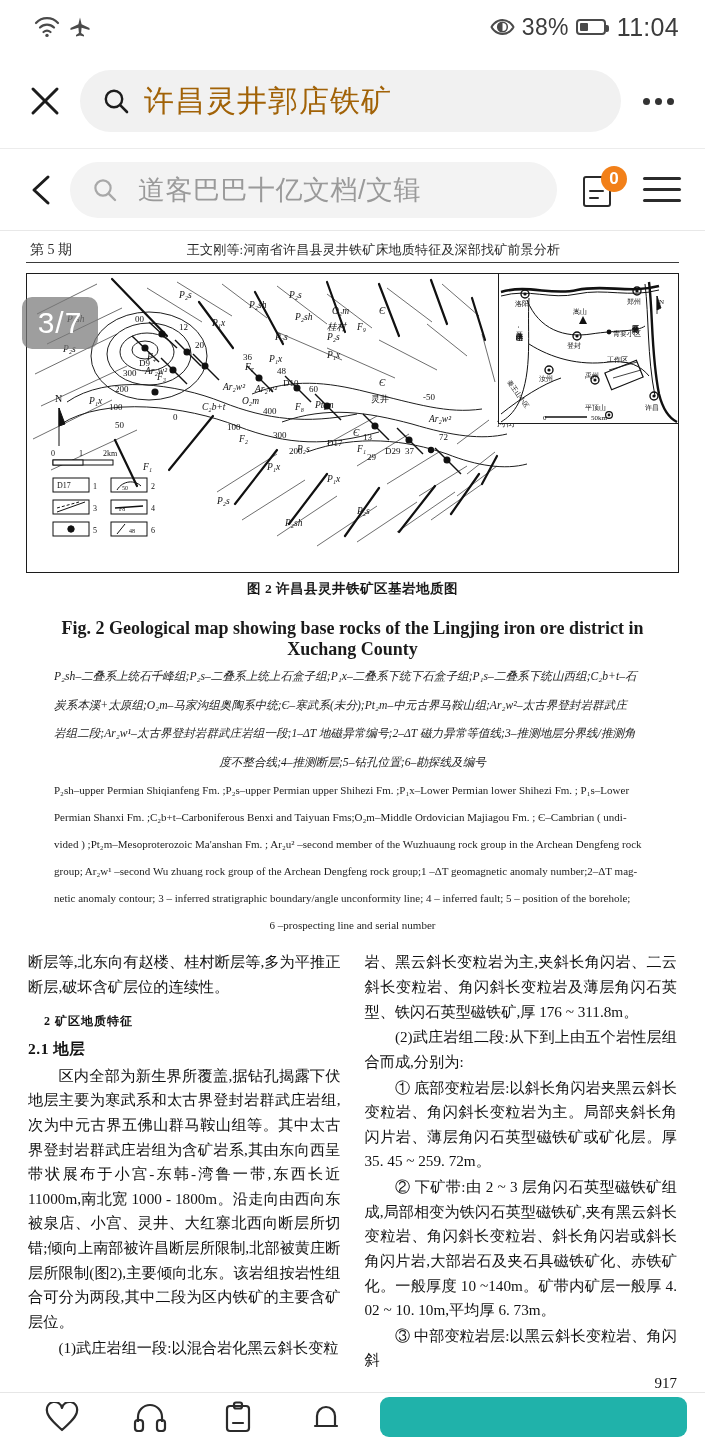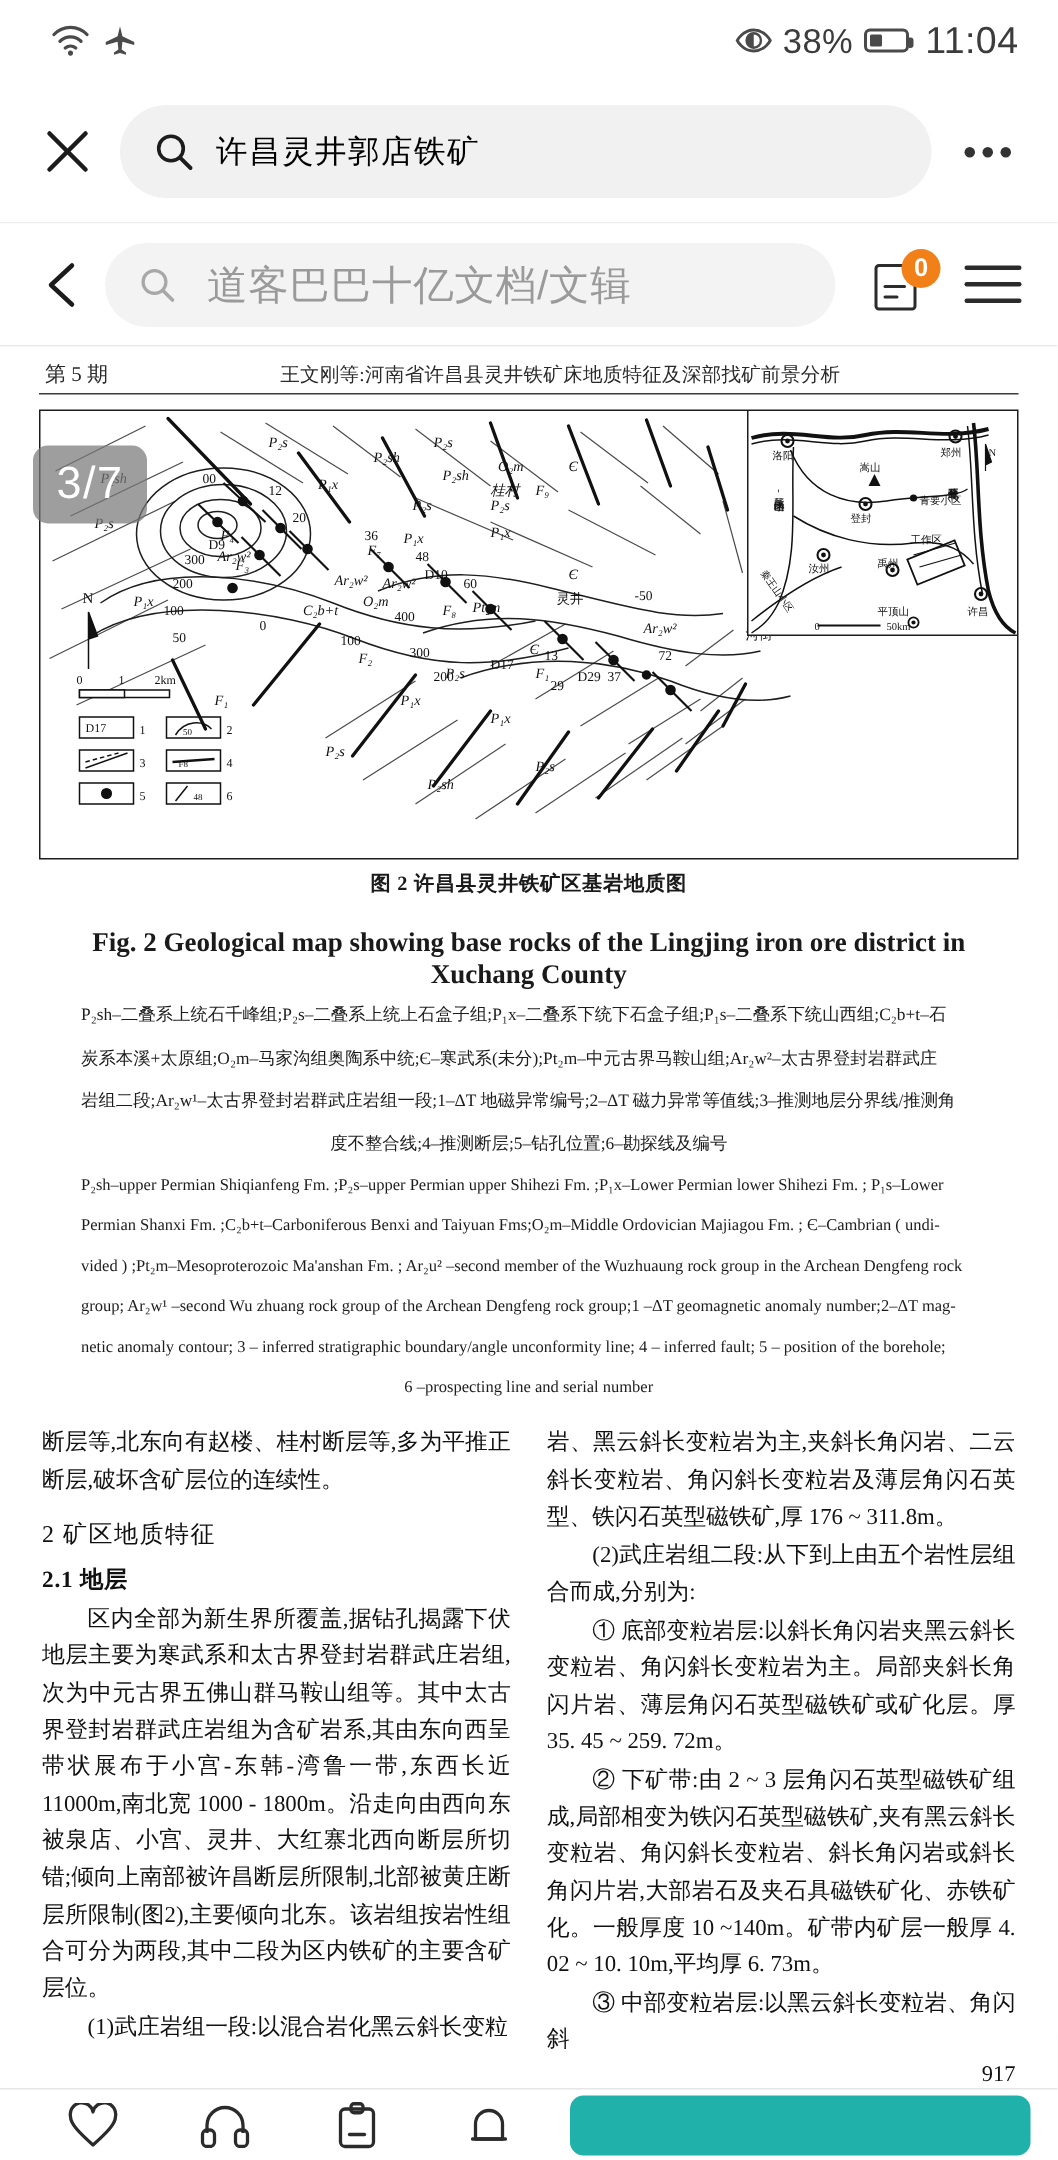--- a/index.html
+++ b/index.html
@@ -44,21 +44,21 @@
   }
   .close-btn{
     width:54px;height:54px;display:flex;align-items:center;justify-content:center;
     flex:0 0 54px;
   }
   .search-pill{
     flex:1;height:62px;background:#f1f1f1;border-radius:31px;
     display:flex;align-items:center;padding:0 22px;margin:0 8px;
   }
   .search-pill .q-text{
-    font-size:21px;color:#000000;margin-left:14px;letter-spacing:1px;
+    font-size:30px;color:#a16207;margin-left:14px;letter-spacing:1px;
     white-space:nowrap;overflow:hidden;
   }
   .dots-btn{
     width:58px;height:54px;display:flex;align-items:center;justify-content:center;
     gap:5px;flex:0 0 58px;
   }
   .dots-btn i{width:7px;height:7px;border-radius:50%;background:#333;display:block;}
 
   
   .appbar{
@@ -119,43 +119,43 @@
   .fig-cap-cn{
     text-align:center;font-family:"Liberation Serif", serif;font-weight:bold;
     font-size:13.5px;margin-top:7px;color:#1a1a1a;letter-spacing:.5px;
   }
   .fig-cap-en{
     text-align:center;font-family:"Liberation Serif", serif;font-weight:bold;
     font-size:18px;margin-top:20px;color:#1a1a1a;
   }
   .fig-note{
     font-family:"Liberation Serif", serif;font-size:11.6px;line-height:1.95;
-    color:#1c1c1c;margin:6px 28px 0 28px;text-align:justify;
+    color:#1c1c1c;margin:6px 28px 0 28px;text-align:justify;font-style:italic;
   }
   .fig-note.center{text-align:center;}
   .fig-note-en{
     font-family:"Liberation Serif", serif;font-size:11px;line-height:2.0;
     color:#1c1c1c;margin:5px 28px 0 28px;text-align:justify;
   }
   .fig-note-en.center{text-align:center;}
 
   
   .cols{
     display:flex;gap:24px;margin:14px 28px 0 28px;
   }
   .col{flex:1;}
   .ptxt{
     font-family:"Liberation Serif", serif;
     font-size:15.2px;line-height:1.62;color:#111;text-align:justify;
     margin-bottom:1px;
   }
   .ptxt.indent{text-indent:2em;}
   .head2{
-    font-family:"Liberation Serif", serif;font-weight:normal;font-size:16px;color:#111;
-    margin:13px 0 9px 0;letter-spacing:1px;
+    font-family:"Liberation Serif", serif;font-weight:bold;font-size:12px;color:#111;
+    margin:13px 0 9px 16px;letter-spacing:1px;
   }
   .head3{
     font-family:"Liberation Serif", serif;font-weight:bold;font-size:15.5px;color:#111;
     margin:4px 0 4px 0;letter-spacing:.5px;
   }
   .folio{
     font-family:"Liberation Serif", serif;font-size:15px;text-align:right;margin-top:2px;color:#111;
   }
 
   

